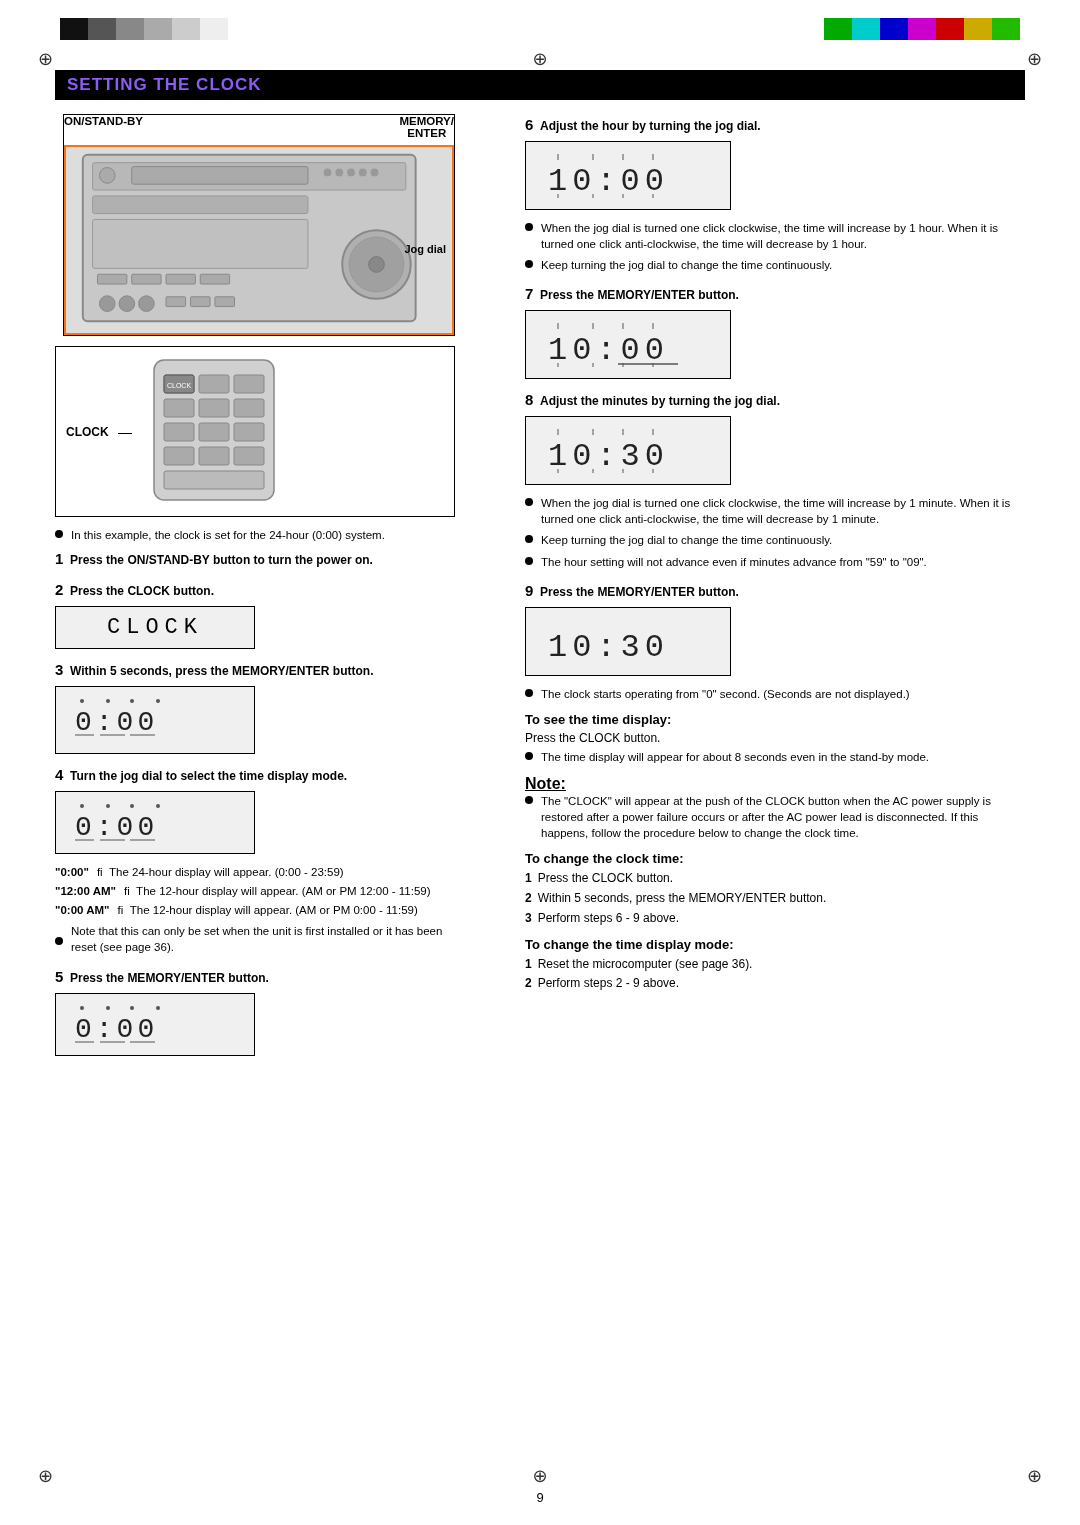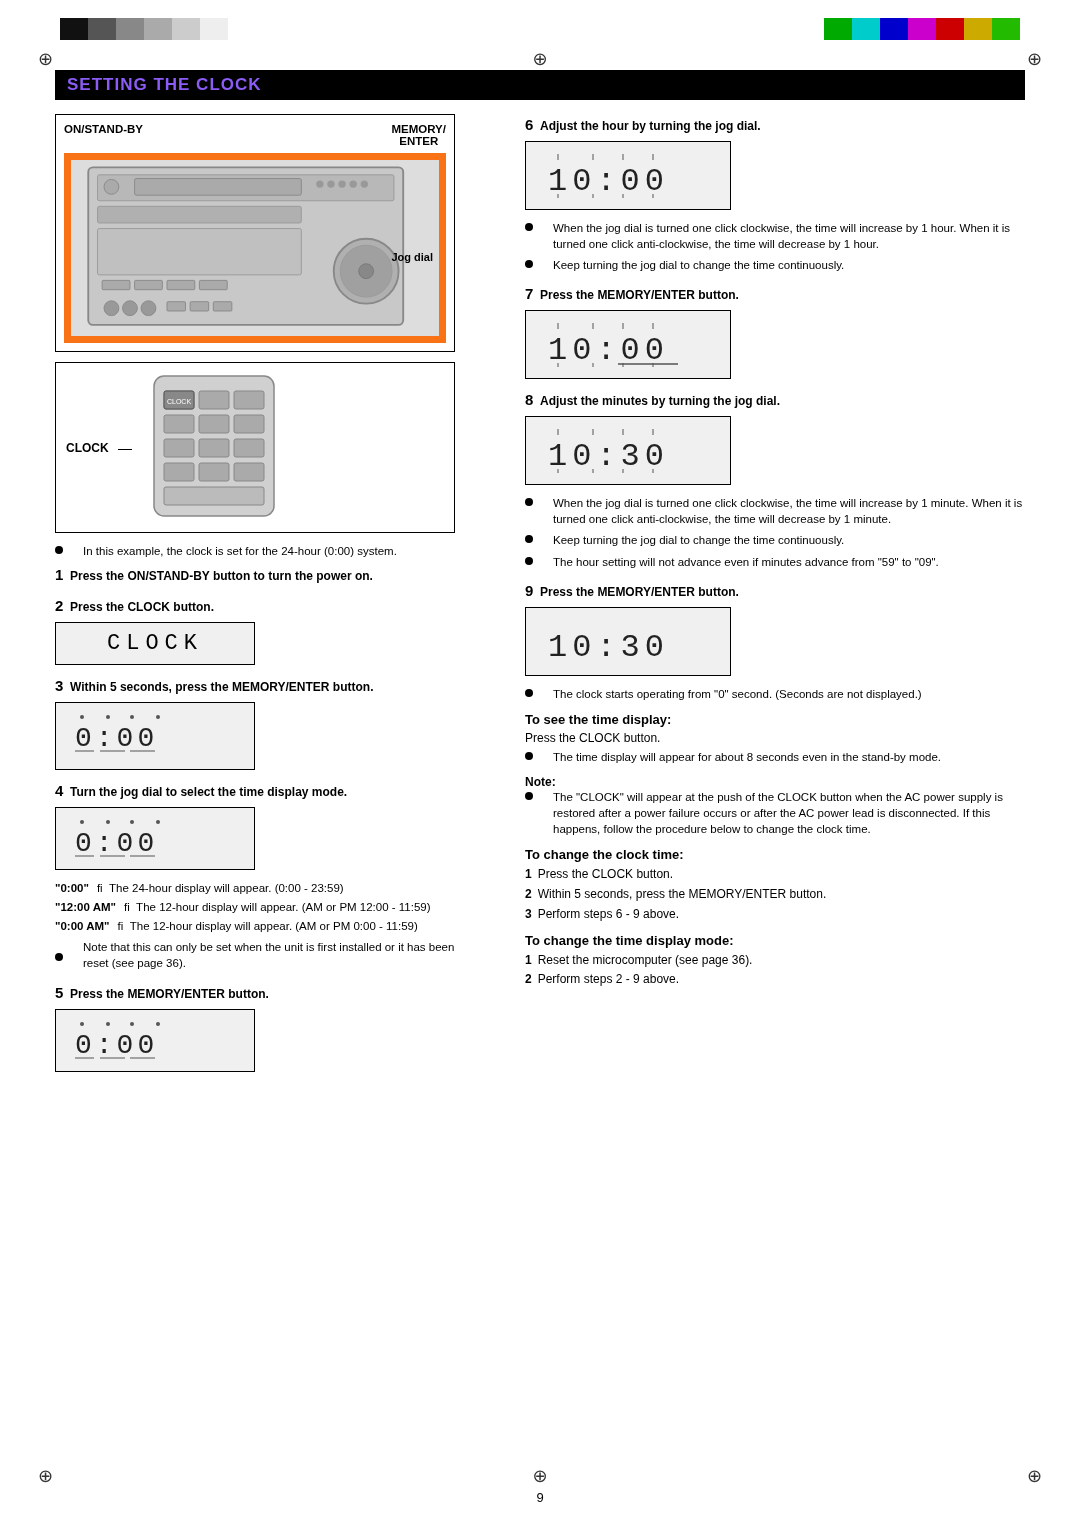--- a/index.html
+++ b/index.html
@@ -71,55 +71,55 @@
     }
 
     .right-col {
       flex: 1;
       margin-left: 46px;
     }
 
     
     .device-box {
       border: 1.5px solid #000;
-      padding: 8px;
       margin-bottom: 10px;
       position: relative;
+      margin-left: 8px;
     }
 
     .device-label-row {
       display: flex;
       justify-content: space-between;
       font-size: 11.5px;
       font-weight: bold;
       margin-bottom: 6px;
     }
 
     .device-img {
       width: 100%;
       height: 190px;
       background: #e8e8e8;
-      border: 7px solid #f97316;
+      border: 2px solid #f97316;
       position: relative;
       overflow: hidden;
     }
 
     
     .remote-box {
       border: 1.5px solid #000;
       padding: 8px;
       margin-bottom: 10px;
       display: flex;
       align-items: center;
     }
 
     
     .bullet-item {
       display: flex;
-      gap: 20px;
+      gap: 8px;
       margin-bottom: 5px;
       font-size: 11.5px;
       line-height: 1.4;
     }
 
     .bullet-dot {
       width: 8px;
       height: 8px;
       border-radius: 50%;
       background: #000;
@@ -181,21 +181,22 @@
     
     .subheading {
       font-size: 13px;
       font-weight: bold;
       margin-bottom: 4px;
       margin-top: 8px;
     }
 
     .note-label {
       font-weight: bold;
-      font-size: 12px;
+      font-size: 16px;
+      text-decoration: underline;
     }
 
     
     .page-num {
       position: absolute;
       bottom: 20px;
       left: 50%;
       transform: translateX(-50%);
       font-size: 13px;
     }

